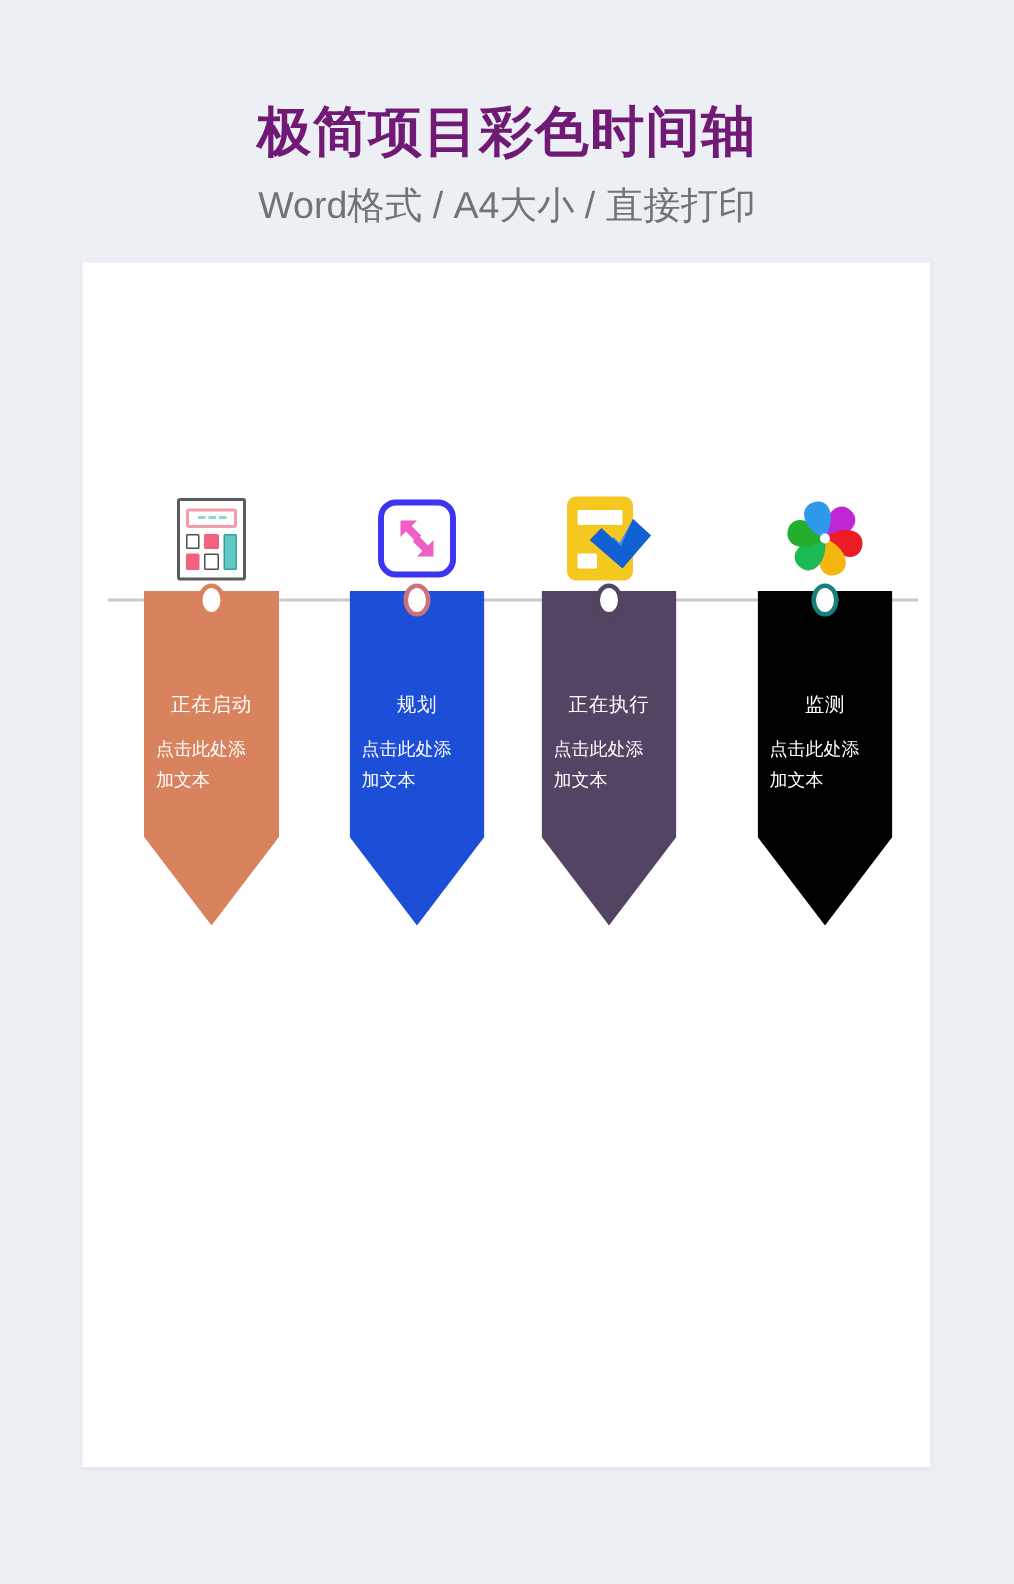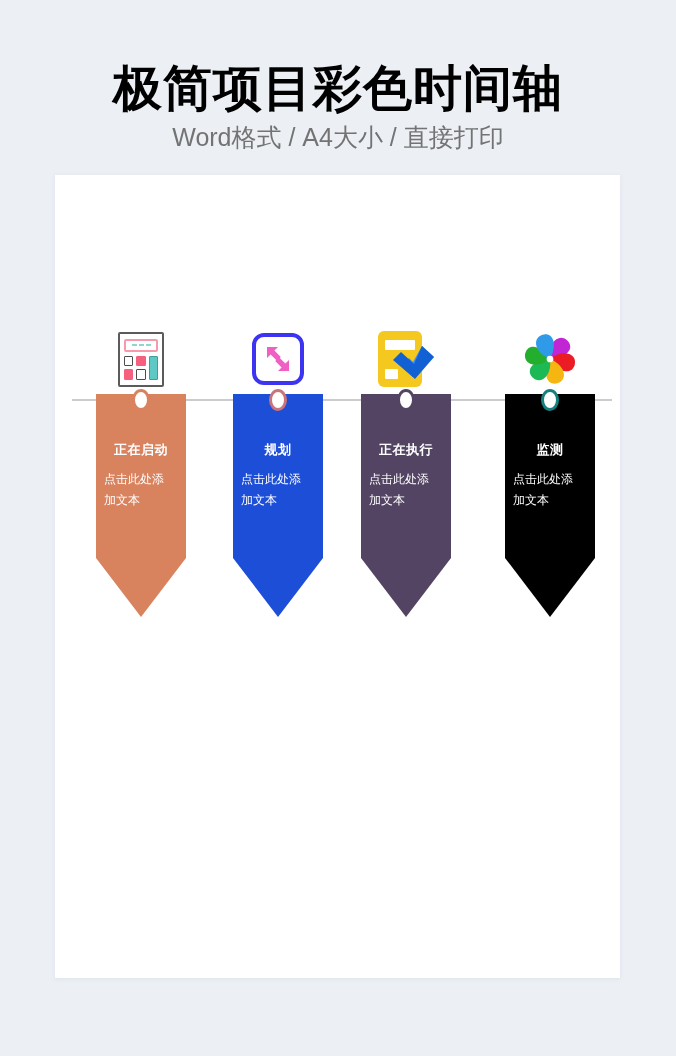--- a/index.html
+++ b/index.html
@@ -18,23 +18,23 @@
   }
 
   
   .header {
     width: 676px;
     padding-top: 62px;
     text-align: center;
   }
 
   .title {
-    font-size: 49px;
+    font-size: 36px;
     font-weight: bold;
-    color: #000000;
+    color: #701a75;
     letter-spacing: 1px;
     line-height: 52px;
   }
 
   .subtitle {
     margin-top: 6px;
     font-size: 25px;
     color: #737373;
     font-weight: normal;
     line-height: 34px;
@@ -109,23 +109,23 @@
     height: 223px;
     z-index: 2;
     -webkit-clip-path: polygon(0 0, 100% 0, 100% 73.5%, 50% 100%, 0 73.5%);
     clip-path: polygon(0 0, 100% 0, 100% 73.5%, 50% 100%, 0 73.5%);
     display: flex;
     flex-direction: column;
     align-items: center;
   }
 
   .ribbon-title {
-    margin-top: 47px;
+    margin-top: 67px;
     font-size: 13px;
-    font-weight: bold;
+    font-weight: normal;
     color: #ffffff;
     letter-spacing: 0.5px;
     line-height: 18px;
   }
 
   .ribbon-body {
     margin-top: 10px;
     font-size: 12px;
     color: #ffffff;
     line-height: 21px;

